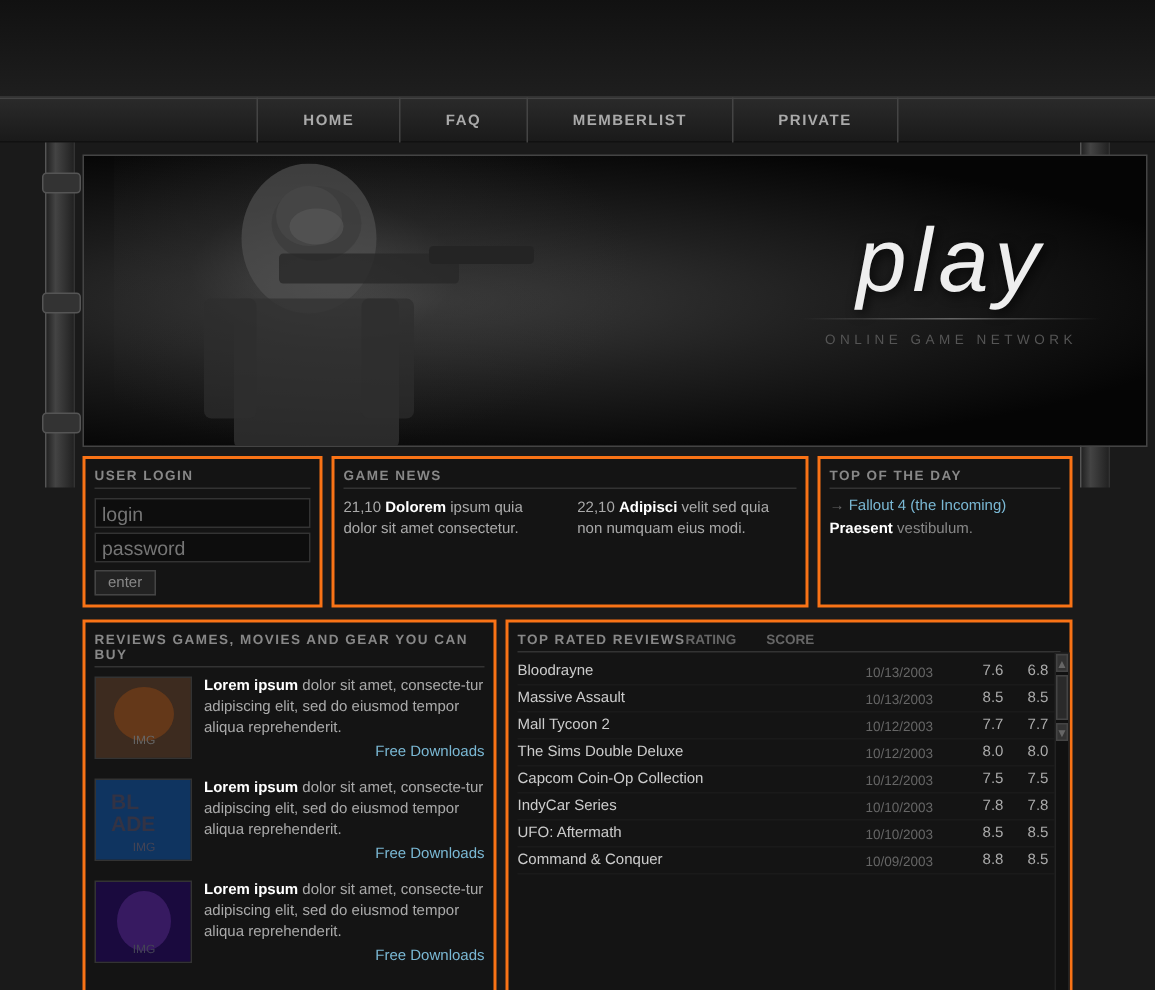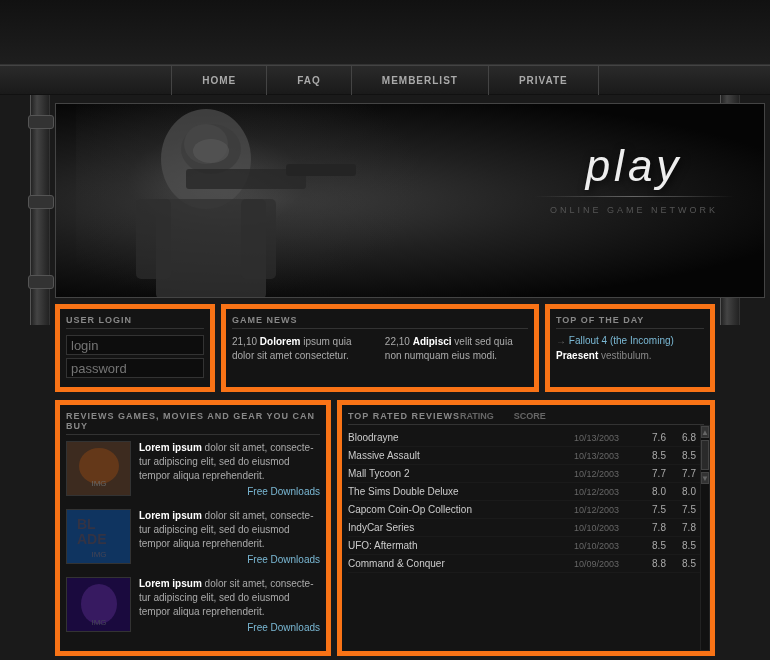--- a/index.html
+++ b/index.html
@@ -67,21 +67,21 @@
     }
 
     .hero-text-area {
       position: absolute;
       right: 30px;
       top: 40px;
       text-align: center;
     }
 
     .hero-play {
-      font-size: 44px;
+      font-size: 60px;
       color: #eee;
       font-style: italic;
       font-weight: 300;
       letter-spacing: 4px;
       text-shadow: 2px 2px 8px rgba(0,0,0,0.8);
       line-height: 1;
     }
 
     .hero-subtitle {
       font-size: 11px;
@@ -107,21 +107,21 @@
 
     
     .three-col {
       display: flex;
       gap: 6px;
       margin-bottom: 8px;
     }
 
     .panel {
       background: rgba(20, 20, 20, 0.9);
-      border: 5px solid #f97316;
+      border: 2px solid #f97316;
       padding: 6px;
     }
 
     .panel-header {
       font-size: 9px;
       font-weight: bold;
       color: #888;
       text-transform: uppercase;
       letter-spacing: 1px;
       margin-bottom: 6px;
@@ -477,20 +477,23 @@
 </div>
 
 <div style="padding: 6px 55px 0;">
 
   <div class="three-col">
 
     <div class="panel login-panel">
       <div class="panel-header">USER LOGIN</div>
       <input class="login-input" type="text" placeholder="login" style="">
       <input class="login-input" type="password" placeholder="password" style="">
+      <div class="login-row">
+        <button class="enter-btn">enter</button>
+      </div>
     </div>
 
     <div class="panel news-panel">
       <div class="panel-header">GAME NEWS</div>
       <div style="display:flex; gap:12px;">
         <div class="news-item">
           <span class="news-number">21,10 </span>
           <span class="news-title">Dolorem</span>
           <span> ipsum quia dolor sit amet consectetur.</span>
         </div>

